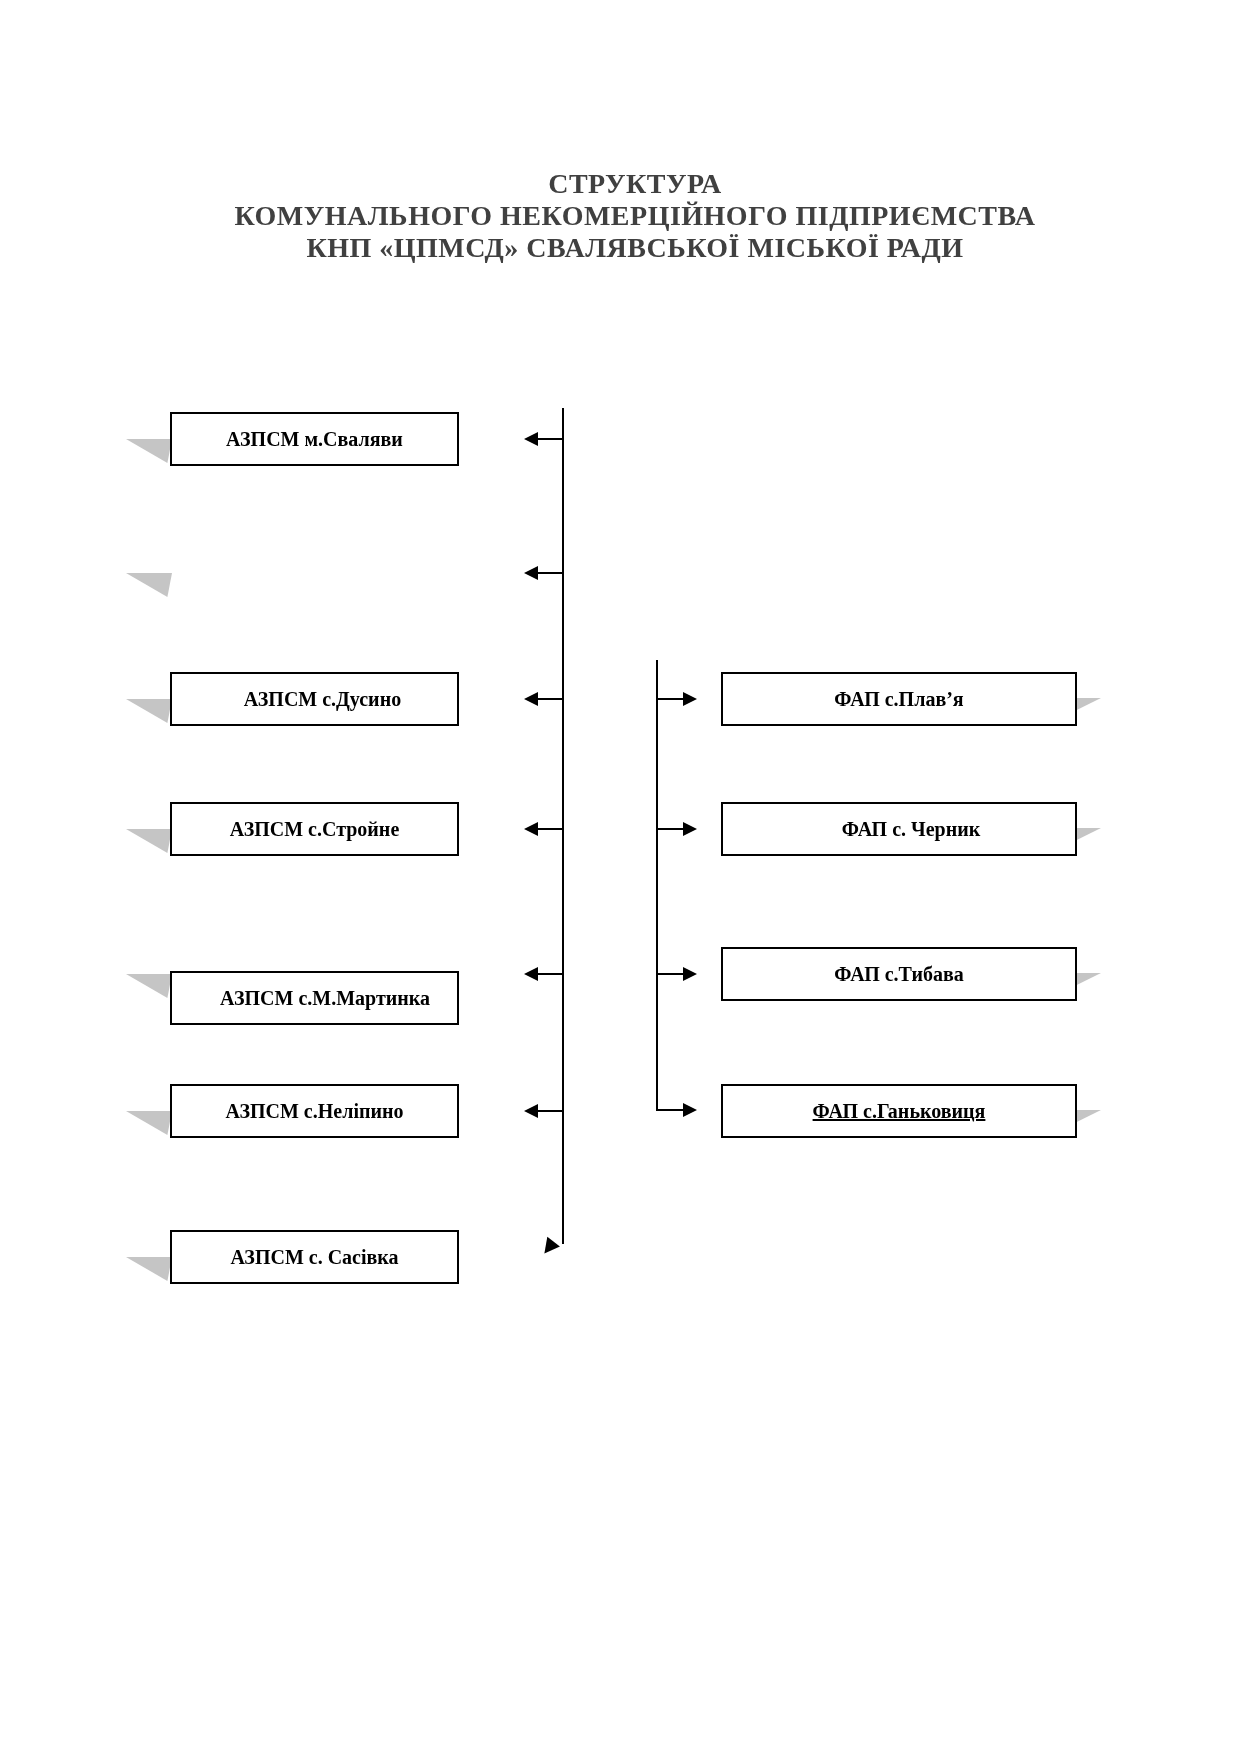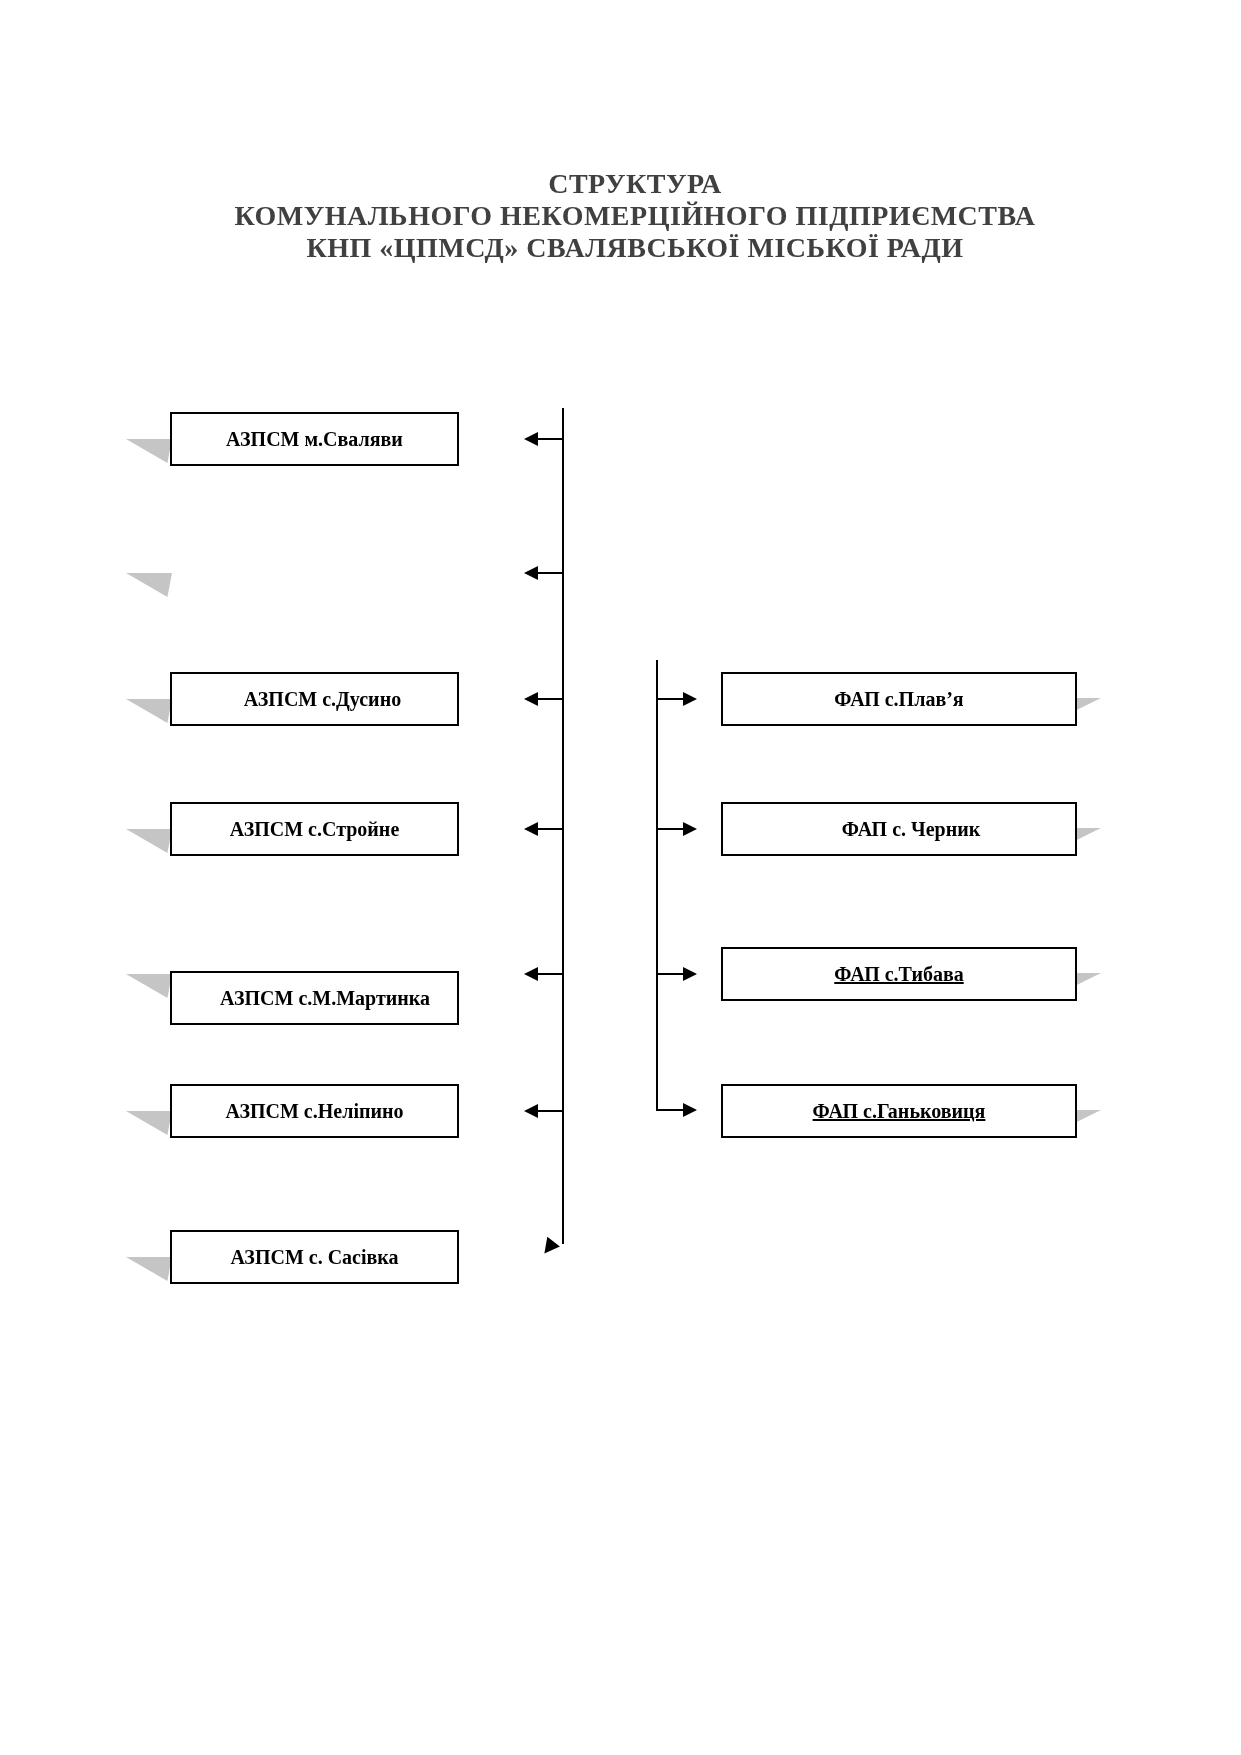--- a/index.html
+++ b/index.html
@@ -98,21 +98,21 @@
   <div class="node-box box-left" style="top:1230px;">
     <span>АЗПСМ с. Сасівка</span>
   </div>
 
   <div class="node-box box-right" style="top:672px;">
     <span>ФАП с.Плав’я</span>
   </div>
   <div class="node-box box-right" style="top:802px;padding-left:24px;">
     <span>ФАП с. Черник</span>
   </div>
-  <div class="node-box box-right" style="top:947px;text-decoration:underline;">
+  <div class="node-box box-right" style="top:947px;">
     <span>ФАП с.Тибава</span>
   </div>
   <div class="node-box box-right" style="top:1084px;text-decoration:underline;">
     <span>ФАП с.Ганьковиця</span>
   </div>
 
   <div class="hline" style="left:536px;top:438px;width:27px;"></div>
   <div class="ah-left" style="left:524px;top:432px;"></div>
 
   <div class="hline" style="left:536px;top:572px;width:27px;"></div>

